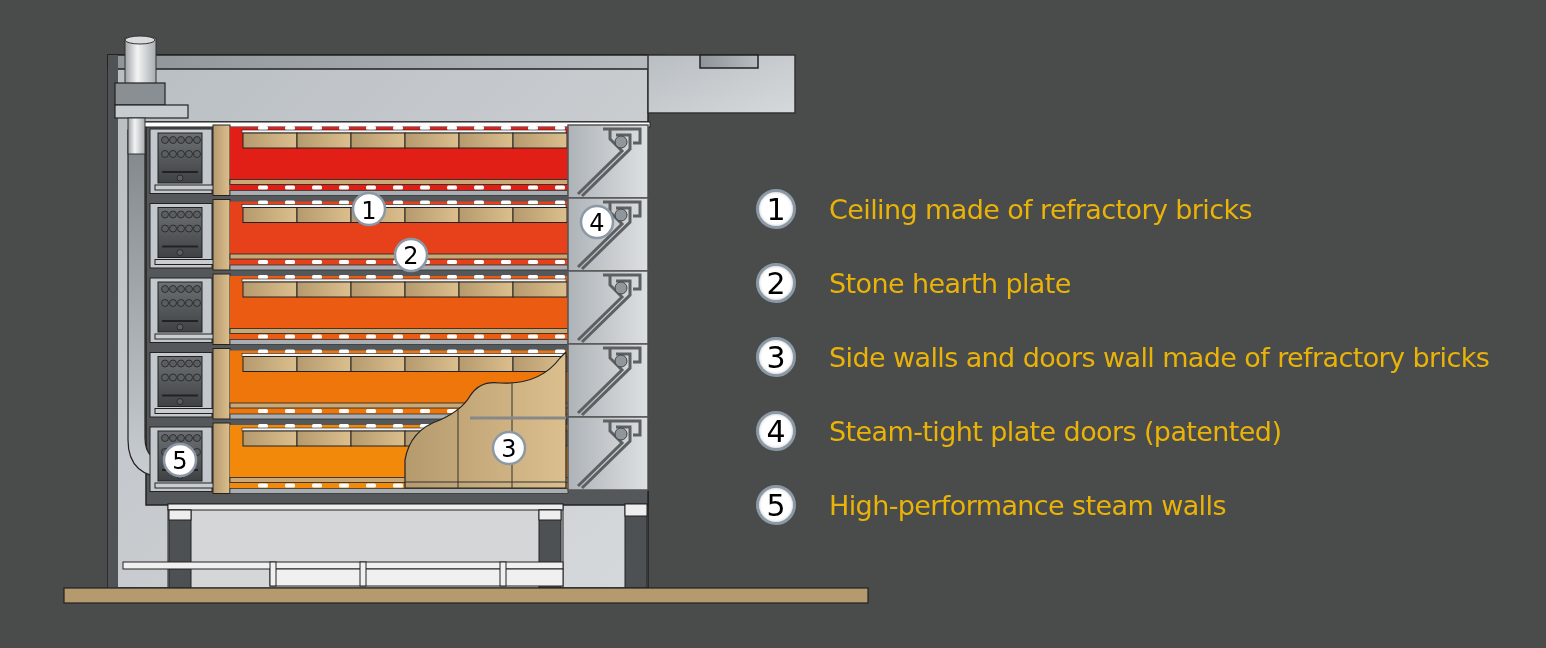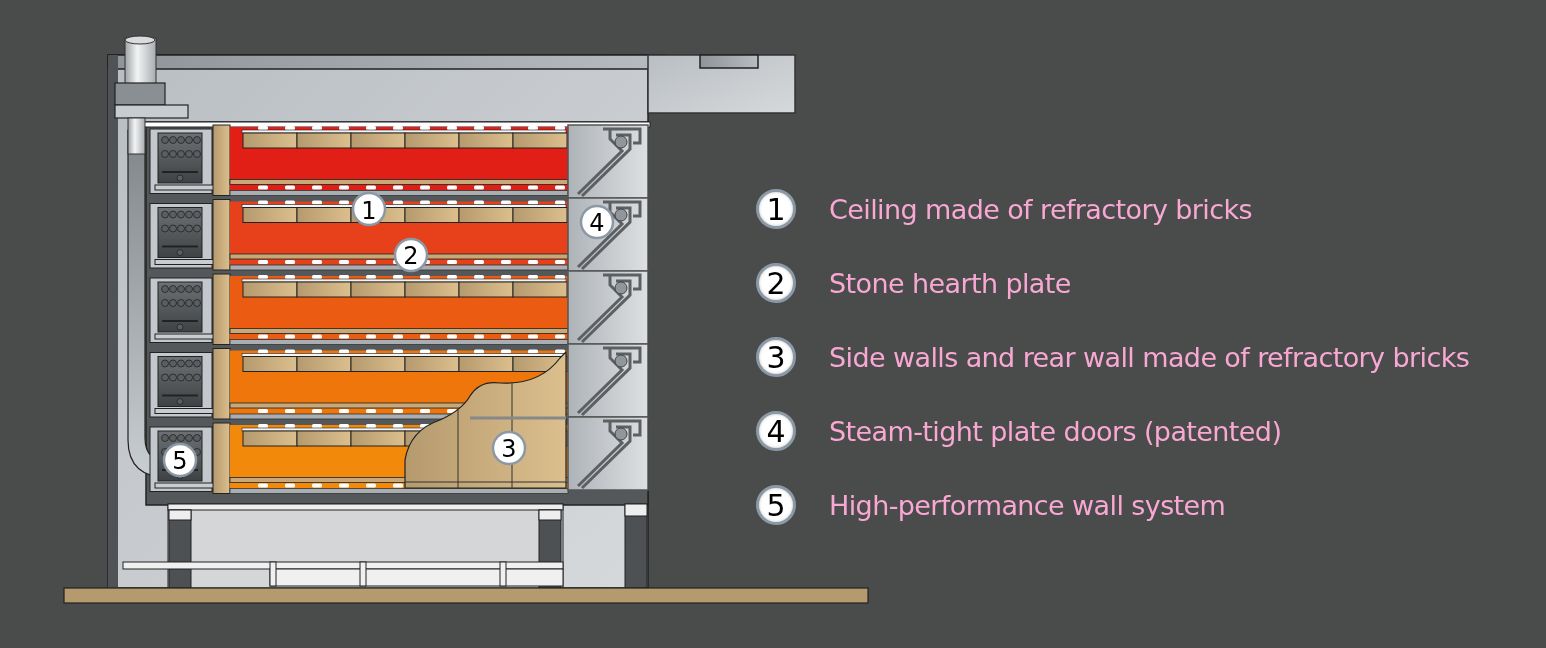--- a/index.html
+++ b/index.html
@@ -22,21 +22,21 @@
     background: #ffffff;
     border: 3px solid #8b98a6;
     box-sizing: border-box;
     display: flex; align-items: center; justify-content: center;
     color: #000; font-size: 30px;
     font-family: "DejaVu Sans", sans-serif;
     box-shadow: inset 0 0 3px rgba(0,0,0,0.25);
   }
   .legend-text {
     position: absolute; left: 73px; white-space: nowrap;
-    color: #f9a8d4; font-size: 27px;
+    color: #eab308; font-size: 27px;
     font-family: "DejaVu Sans", sans-serif;
     letter-spacing: -0.6px;
   }
   .callout text { font-family: "DejaVu Sans", sans-serif; }
 </style>
 </head>
 <body>
 
 <svg id="diagram" width="1546" height="648" viewBox="0 0 1546 648" xmlns="http://www.w3.org/2000/svg">
   <defs>
@@ -441,23 +441,23 @@
   <div class="legend-item" style="top:0px">
     <div class="legend-badge">1</div>
     <div class="legend-text">Ceiling made of refractory bricks</div>
   </div>
   <div class="legend-item" style="top:74px">
     <div class="legend-badge">2</div>
     <div class="legend-text">Stone hearth plate</div>
   </div>
   <div class="legend-item" style="top:148px">
     <div class="legend-badge">3</div>
-    <div class="legend-text">Side walls and rear wall made of refractory bricks</div>
+    <div class="legend-text">Side walls and doors wall made of refractory bricks</div>
   </div>
   <div class="legend-item" style="top:222px">
     <div class="legend-badge">4</div>
     <div class="legend-text">Steam-tight plate doors (patented)</div>
   </div>
   <div class="legend-item" style="top:296px">
     <div class="legend-badge">5</div>
-    <div class="legend-text">High-performance wall system</div>
+    <div class="legend-text">High-performance steam walls</div>
   </div>
 </div>
 
 </body></html>

